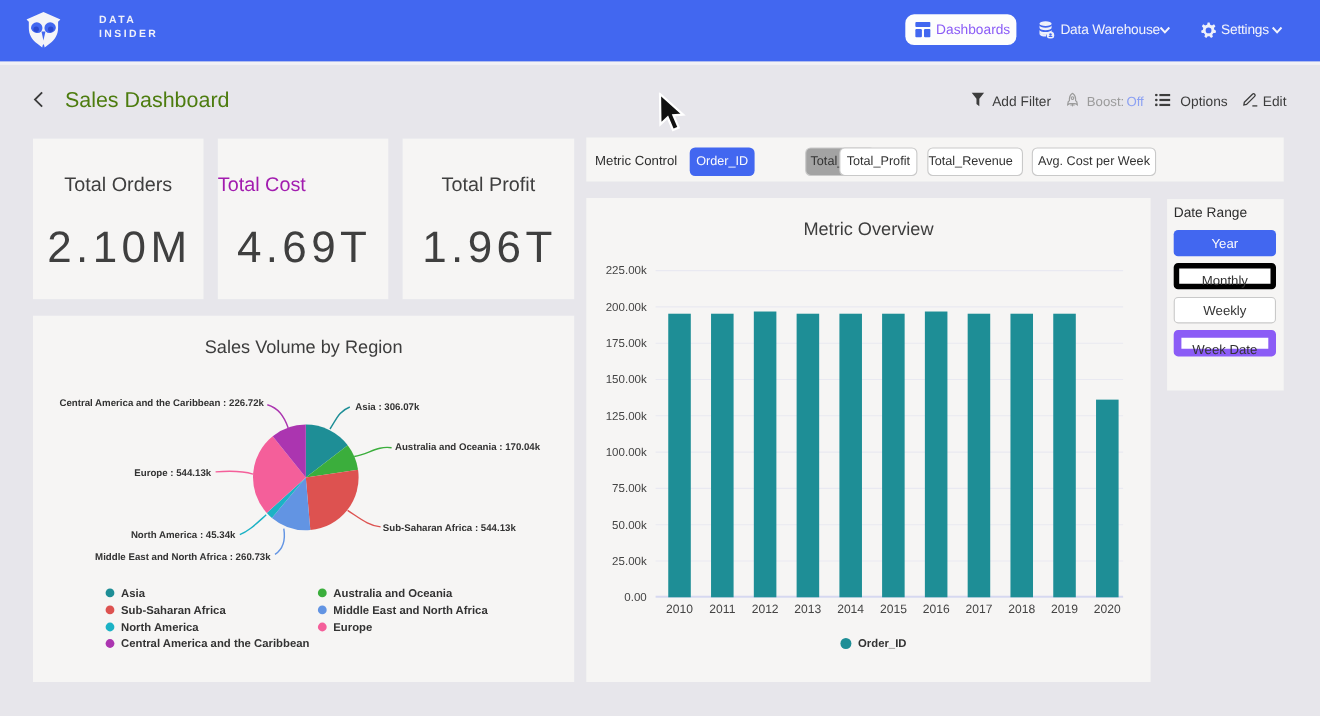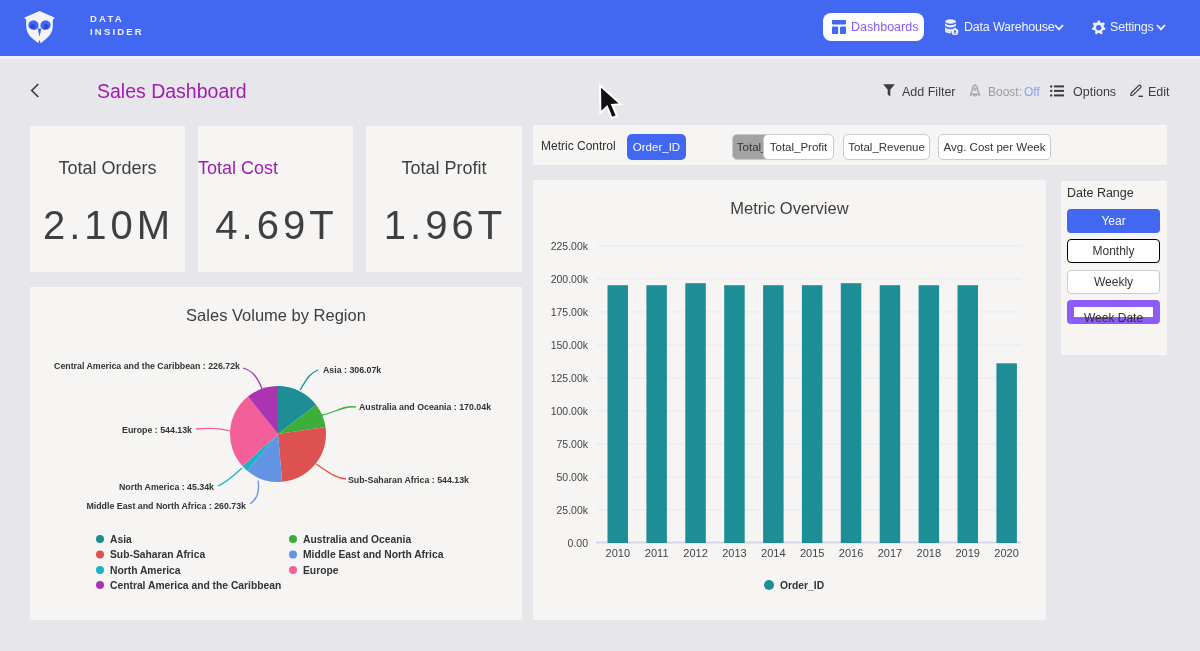--- a/index.html
+++ b/index.html
@@ -57,21 +57,21 @@
   <svg class="abs" style="left:1156px;top:24px;" width="10" height="7" viewBox="0 0 10 7">
       <polyline points="1,1 5,5.4 9,1" fill="none" stroke="#f2f3fb" stroke-width="1.8"></polyline>
     </svg>
 </div>
 
 <div class="abs" style="left:0;top:56px;width:1200px;height:2.5px;background:#f2f1f5;"></div>
 
 <svg class="abs" style="left:30px;top:83px;" width="10" height="15" viewBox="0 0 10 15">
     <polyline points="8.3,1 1.8,7.5 8.3,14" fill="none" stroke="#3d3d3d" stroke-width="1.7"></polyline>
   </svg>
-<div class="abs" style="left:59px;top:80px;font-size:19.5px;color:#a21caf;margin-left:38px;">Sales Dashboard</div>
+<div class="abs" style="left:59px;top:80px;font-size:19.5px;color:#4d7c0f;">Sales Dashboard</div>
 
 <svg class="abs" style="left:883px;top:84px;" width="12" height="13" viewBox="0 0 12 13">
   <path d="M0.2,0.2 L11.8,0.2 L7.3,5.8 L7.3,12.6 L4.7,10.6 L4.7,5.8 Z" fill="#3d3d3d"></path>
 </svg>
 <div class="abs" style="left:902px;top:84.5px;font-size:12.5px;font-weight:500;color:#3d3d3d;">Add Filter</div>
 
 <svg class="abs" style="left:969px;top:84px;" width="12" height="13" viewBox="0 0 12 13">
   <path d="M6,0.8 C8.2,2.4 9.1,4.8 8.8,7.4 L9.9,8.6 L10.4,11.3 L8.3,10.1 L3.7,10.1 L1.6,11.3 L2.1,8.6 L3.2,7.4 C2.9,4.8 3.8,2.4 6,0.8 Z" fill="none" stroke="#9b9b9b" stroke-width="1.1"></path>
   <circle cx="6" cy="5.2" r="1.2" fill="none" stroke="#9b9b9b" stroke-width="1"></circle>
   <path d="M4.7,10.5 L4.7,12.2 M6,10.5 L6,12.8 M7.3,10.5 L7.3,12.2" stroke="#9b9b9b" stroke-width="1"></path>
@@ -103,21 +103,21 @@
 <div class="abs" style="left:366px;top:158px;width:156px;text-align:center;font-size:18px;font-weight:500;color:#3f3f3f;">Total Profit</div>
 <div class="abs" style="left:30px;top:203px;width:155px;text-align:center;font-size:40px;font-weight:500;letter-spacing:4px;text-indent:2px;color:#3f3f3f;">2.10M</div>
 <div class="abs" style="left:198px;top:203px;width:155px;text-align:center;font-size:40px;font-weight:500;letter-spacing:4px;text-indent:2px;color:#3f3f3f;">4.69T</div>
 <div class="abs" style="left:366px;top:203px;width:156px;text-align:center;font-size:40px;font-weight:500;letter-spacing:4px;text-indent:2px;color:#3f3f3f;">1.96T</div>
 
 <div class="card" style="left:533px;top:125px;width:634px;height:40px;"></div>
 <div class="abs" style="left:541px;top:139px;font-size:12px;color:#2e2e2e;">Metric Control</div>
 <div class="abs" style="left:627px;top:134px;width:59px;height:26px;background:#4267f0;border-radius:5px;color:#fbfbfd;font-size:11.5px;line-height:26px;text-align:center;">Order_ID</div>
 <div class="abs" style="left:732px;top:134px;width:64px;height:26px;background:#a3a3a3;border:1px solid #c9c9c9;border-radius:5px;color:#333;font-size:11.5px;line-height:24px;text-align:center;">Total_Cost</div>
 <div class="abs" style="left:763px;top:134px;width:71px;height:26px;background:#fff;border:1px solid #c9c9c9;border-radius:5px;color:#333;font-size:11.5px;line-height:24px;text-align:center;">Total_Profit</div>
-<div class="abs" style="left:843px;top:134px;width:87px;height:26px;background:#fff;border:1px solid #c9c9c9;border-radius:5px;color:#333;font-size:11.5px;line-height:24px;text-align:center;">Total_Revenue</div>
+<div class="abs" style="left:843px;top:134px;width:87px;height:26px;background:#fff;border:1px solid #c9c9c9;border-radius:5px;color:#333;font-size:11.5px;line-height:24px;">Total_Revenue</div>
 <div class="abs" style="left:938px;top:134px;width:113px;height:26px;background:#fff;border:1px solid #c9c9c9;border-radius:5px;color:#333;font-size:11.5px;line-height:24px;text-align:center;">Avg. Cost per Week</div>
 
 <div class="card" style="left:30px;top:287px;width:492px;height:333px;">
 <svg width="492" height="333" viewBox="0 0 492 333">
   <text x="246" y="34" text-anchor="middle" font-size="16.5" fill="#3d3d3d">Sales Volume by Region</text>
 
   <path d="M248,99 A48,48 0 0 1 286.1,117.8 L248,147 Z" fill="#1e8e96"></path>
   <path d="M286.1,117.8 A48,48 0 0 1 295.5,140.1 L248,147 Z" fill="#3bae3c"></path>
   <path d="M295.5,140.1 A48,48 0 0 1 252.1,194.8 L248,147 Z" fill="#dd5250"></path>
   <path d="M252.1,194.8 A48,48 0 0 1 217.2,183.8 L248,147 Z" fill="#6294e3"></path>
@@ -206,19 +206,19 @@
   <rect x="463.4" y="183.3" width="20.5" height="179.7" fill="#1e8e96"></rect>
   <text x="473.6" y="377" text-anchor="middle" font-size="11" fill="#444">2020</text>
   <circle cx="236" cy="405" r="5" fill="#1e8e96"></circle>
   <text x="247" y="408.5" font-size="10.3" font-weight="bold" fill="#333">Order_ID</text>
 </svg>
 </div>
 
 <div class="card" style="left:1061px;top:181px;width:106px;height:174px;"></div>
 <div class="abs" style="left:1067px;top:186px;font-size:12.5px;color:#2e2e2e;">Date Range</div>
 <div class="abs" style="left:1067px;top:209px;width:93px;height:24px;background:#4267f0;border-radius:4px;color:#fbfbfd;font-size:12px;line-height:24px;text-align:center;">Year</div>
-<div class="abs" style="left:1067px;top:239px;width:93px;height:24px;background:#fff;border:1px solid #000000;border-radius:4px;color:#333;font-size:12px;line-height:22px;text-align:center;">Monthly</div>
+<div class="abs" style="left:1067px;top:239px;width:93px;height:24px;background:#fff;border:5px solid #000000;border-radius:4px;color:#333;font-size:12px;line-height:22px;text-align:center;">Monthly</div>
 <div class="abs" style="left:1067px;top:269.5px;width:93px;height:24px;background:#fff;border:1px solid #c9c9c9;border-radius:4px;color:#333;font-size:12px;line-height:22px;text-align:center;">Weekly</div>
 <div class="abs" style="left:1067px;top:300px;width:93px;height:24px;background:#fff;border:7px solid #8b5cf6;border-radius:4px;color:#333;font-size:12px;line-height:22px;text-align:center;">Week Date</div>
 
 <svg class="abs" style="left:598px;top:84px;" width="26" height="38" viewBox="0 0 26 38">
   <path d="M2,1.5 L2.4,29 L9,22.8 L13.8,34.2 L19,32 L14.2,20.8 L23,20.2 Z" fill="#111" stroke="#fff" stroke-width="2"></path>
 </svg>
 
 </body></html>

